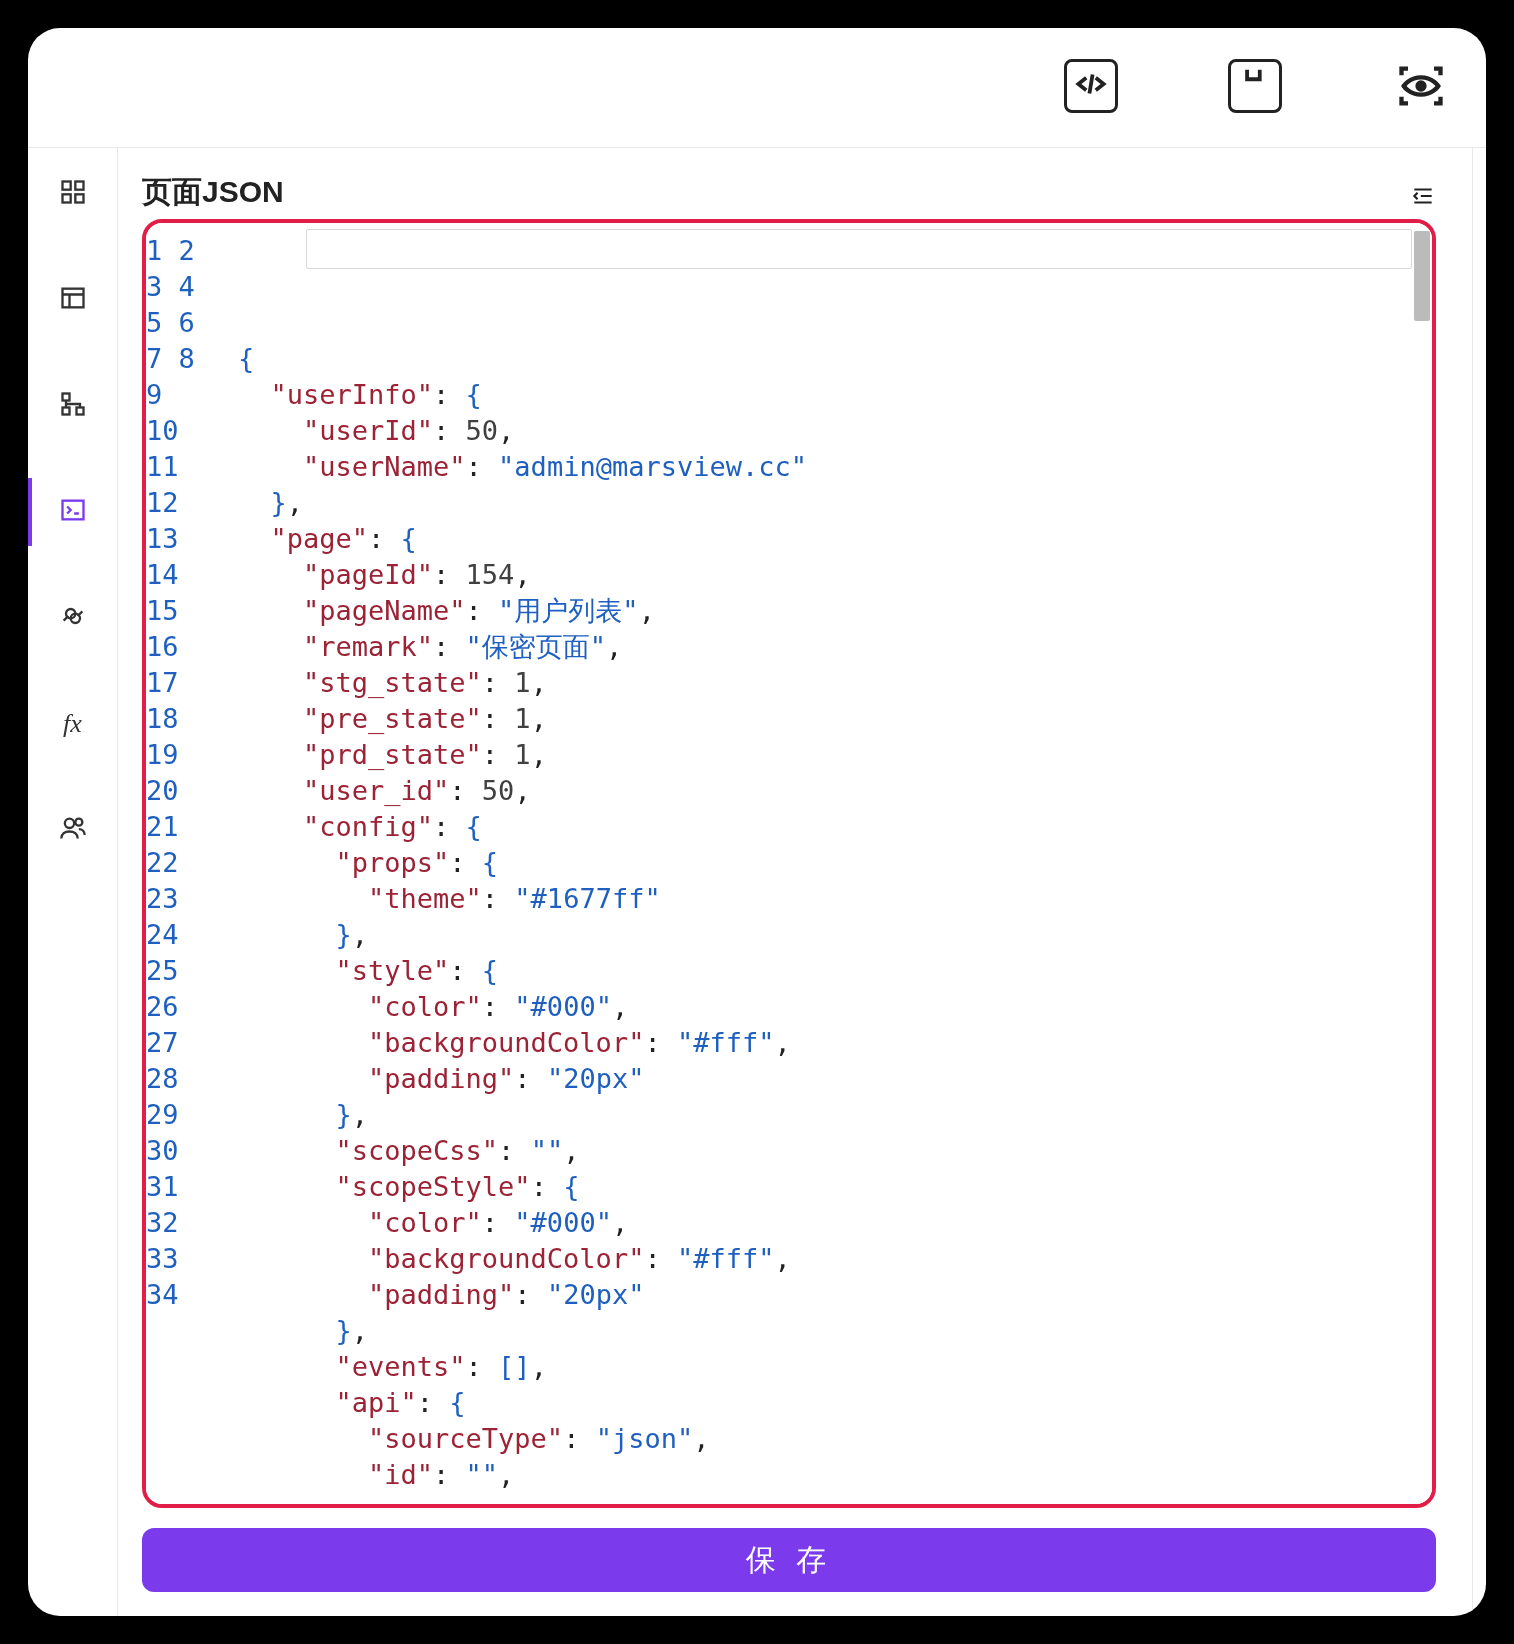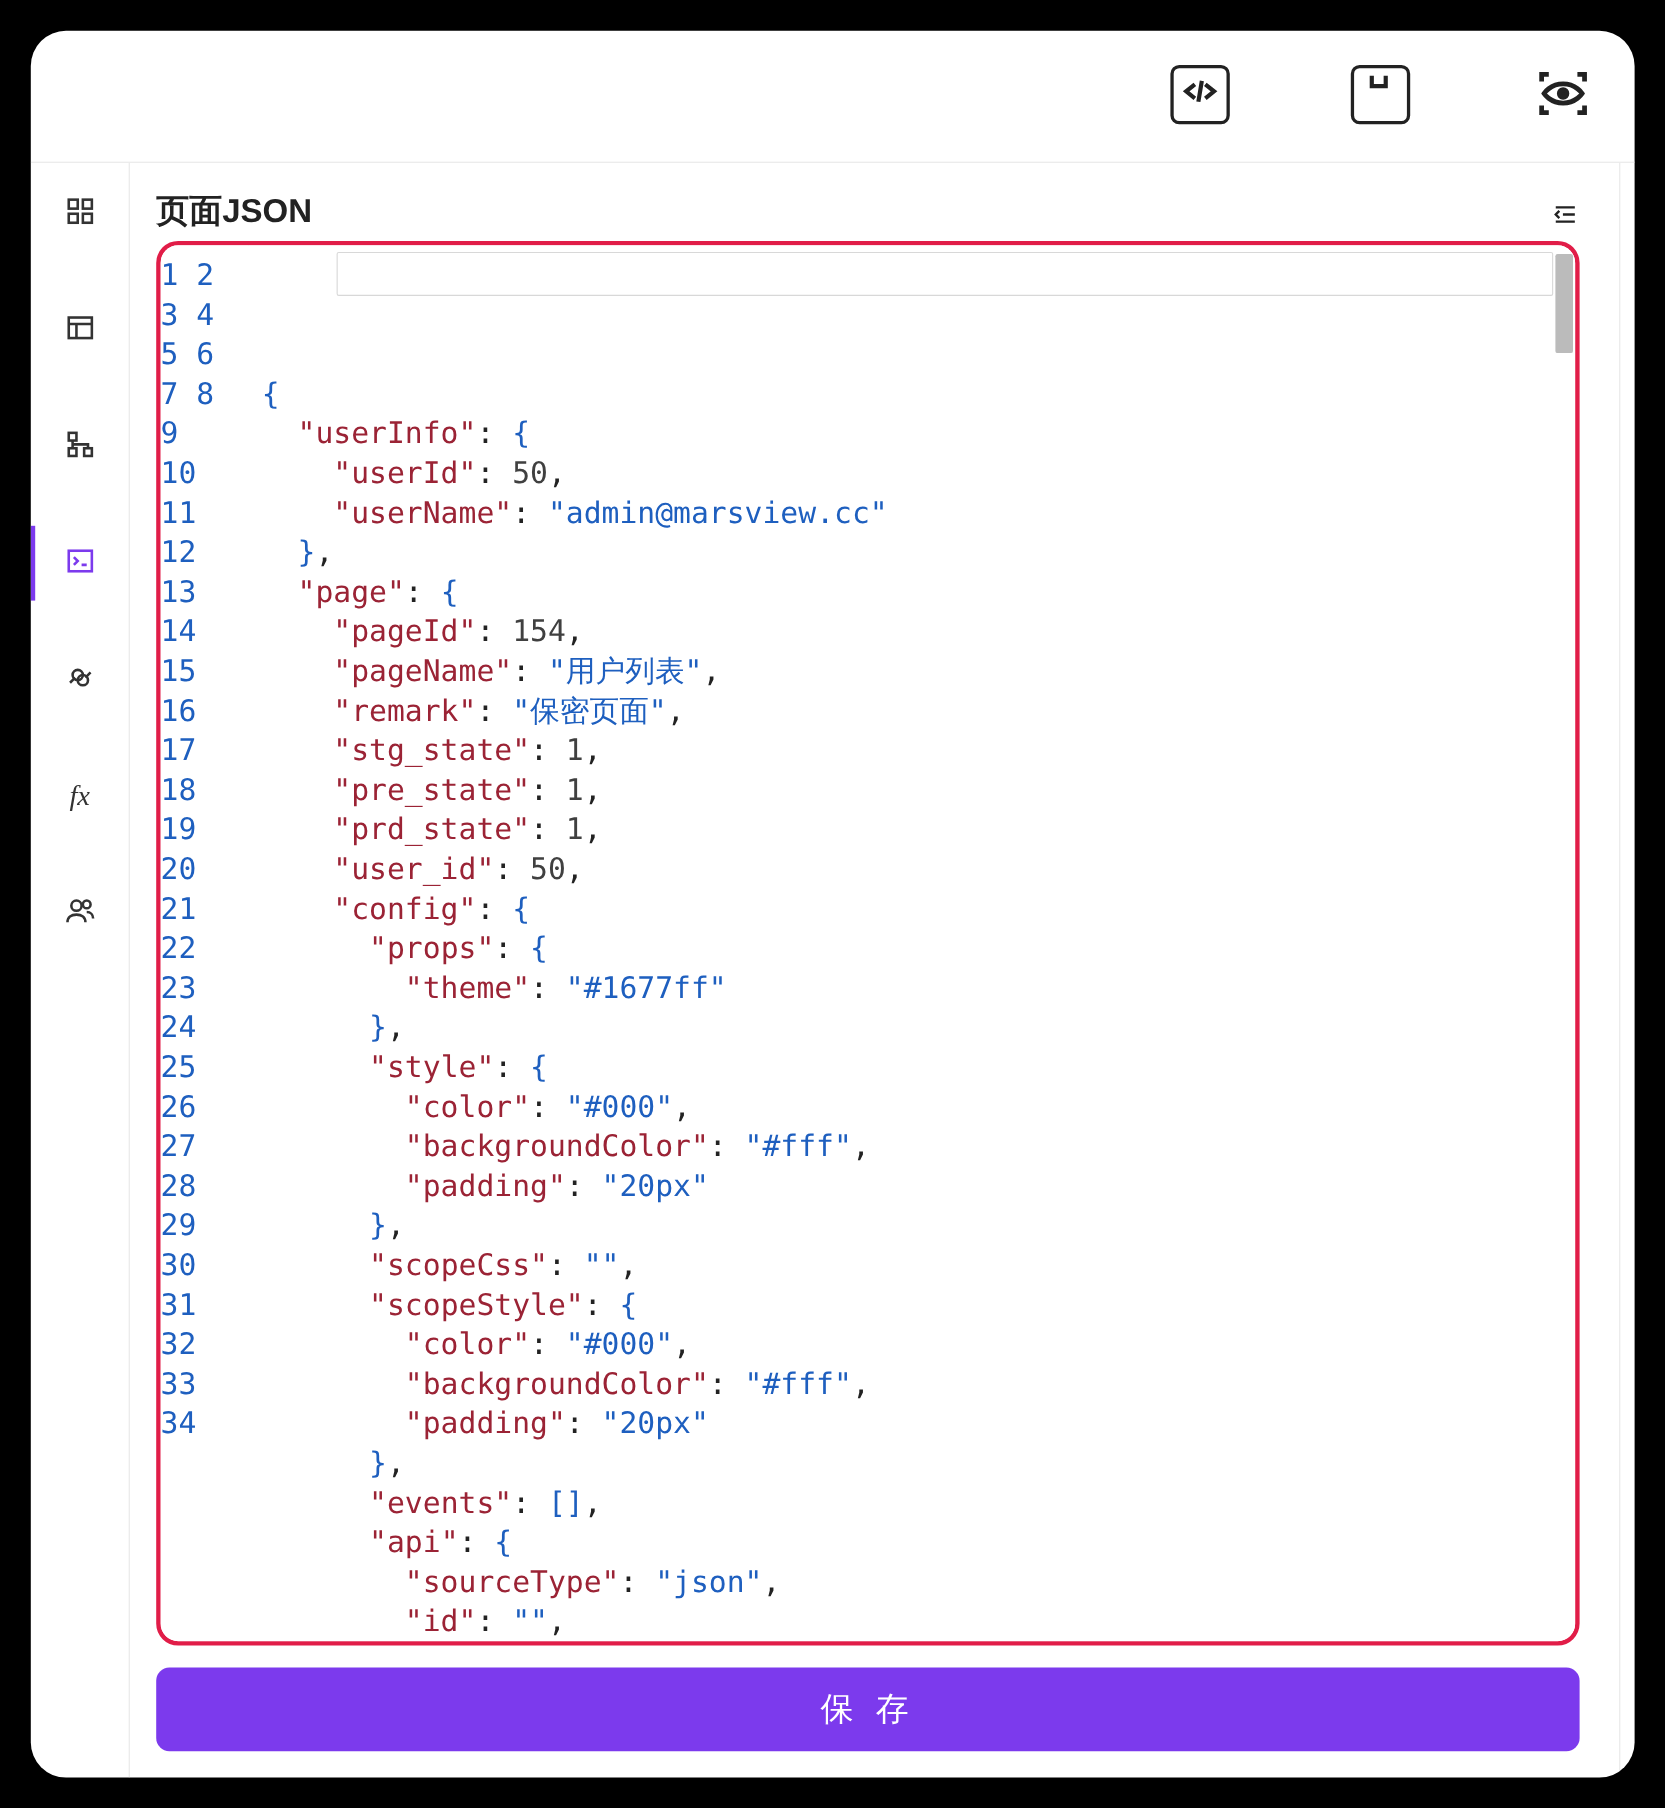--- a/index.html
+++ b/index.html
@@ -190,21 +190,21 @@
 .s { color: #1e5fbf; }  
 .n { color: #404040; }  
 .p { color: #222; }     
 .b { color: #1e5fbf; }  
 
 .save-bar {
   margin-top: 20px;
 }
 .save-btn {
   width: 100%;
-  height: 76px;
+  height: 64px;
   background: #7c3aed;
   color: #fff;
   font-size: 30px;
   border: none;
   border-radius: 12px;
   cursor: pointer;
   letter-spacing: 6px;
 }
 .right-edge {
   width: 14px;

